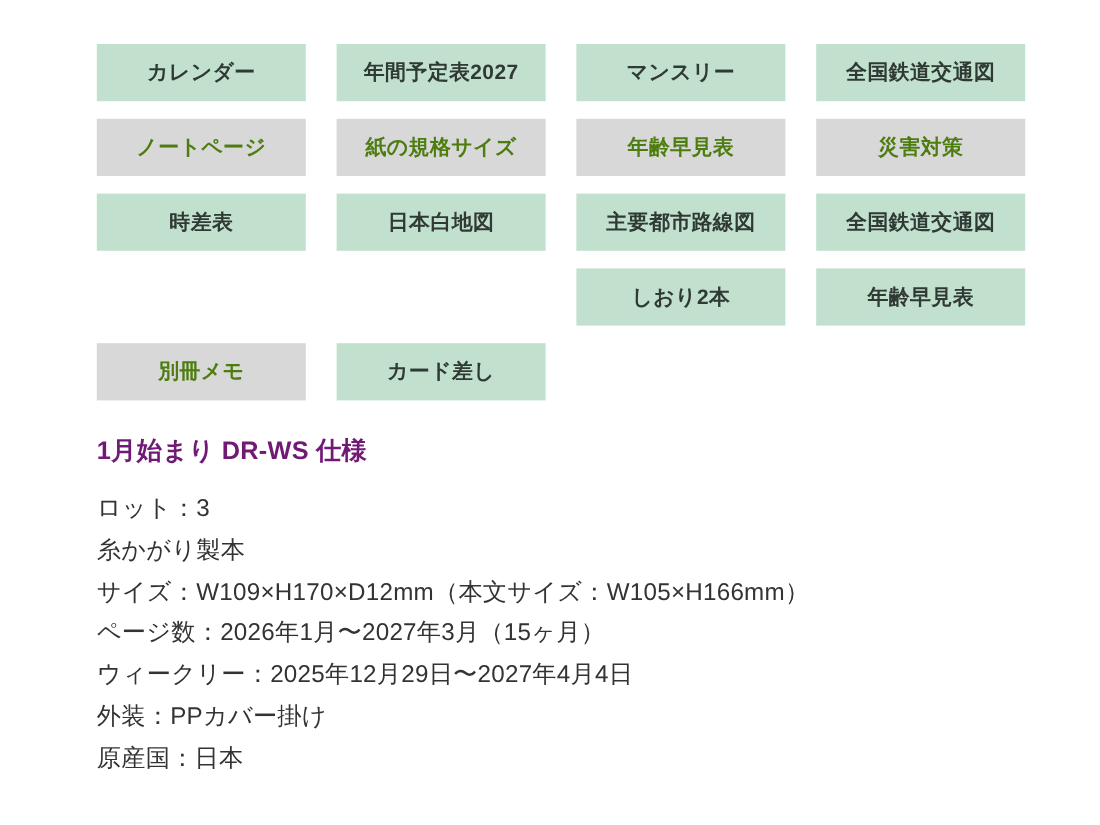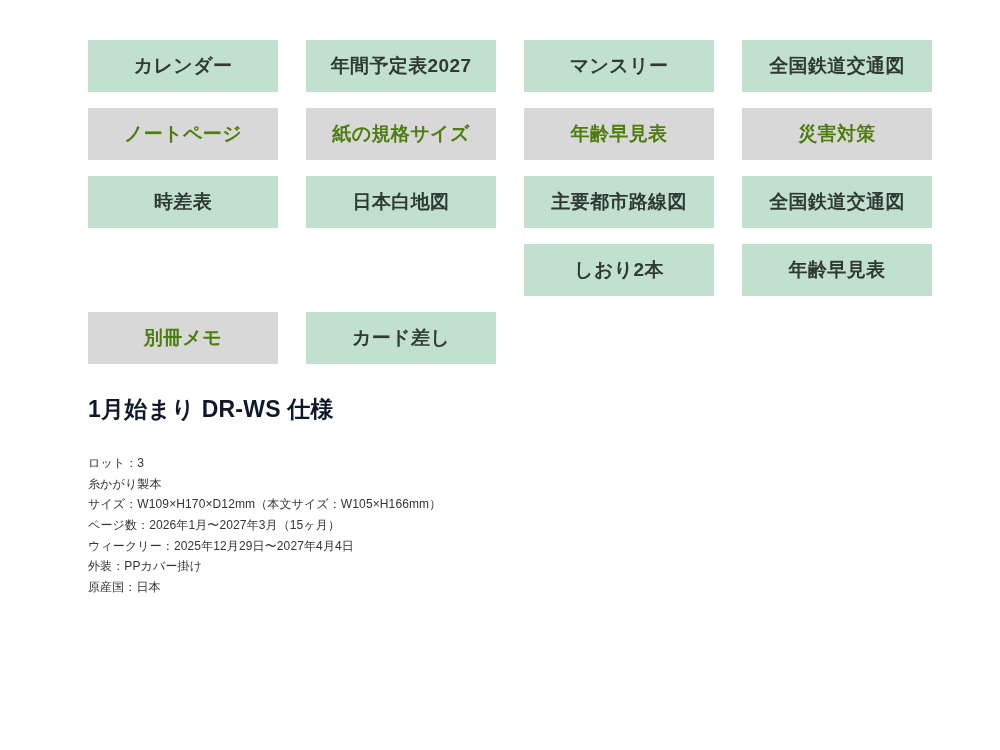--- a/index.html
+++ b/index.html
@@ -51,31 +51,31 @@
   .chip.blank {
     background: transparent;
   }
   
   .spec {
     margin-top: 30px;
   }
   .spec-title {
     font-size: 23px;
     font-weight: 700;
-    color: #0f172a;
+    color: #701a75;
     letter-spacing: 0.01em;
-    margin: 0 0 28px 0;
+    margin: 0 0 18px 0;
   }
   .spec-list {
     list-style: none;
     margin: 0;
     padding: 0;
   }
   .spec-list li {
-    font-size: 12px;
+    font-size: 22px;
     line-height: 1.72;
     color: #333333;
     letter-spacing: 0.01em;
     white-space: nowrap;
   }
 </style>
 </head>
 <body>
 
 <div class="page">

